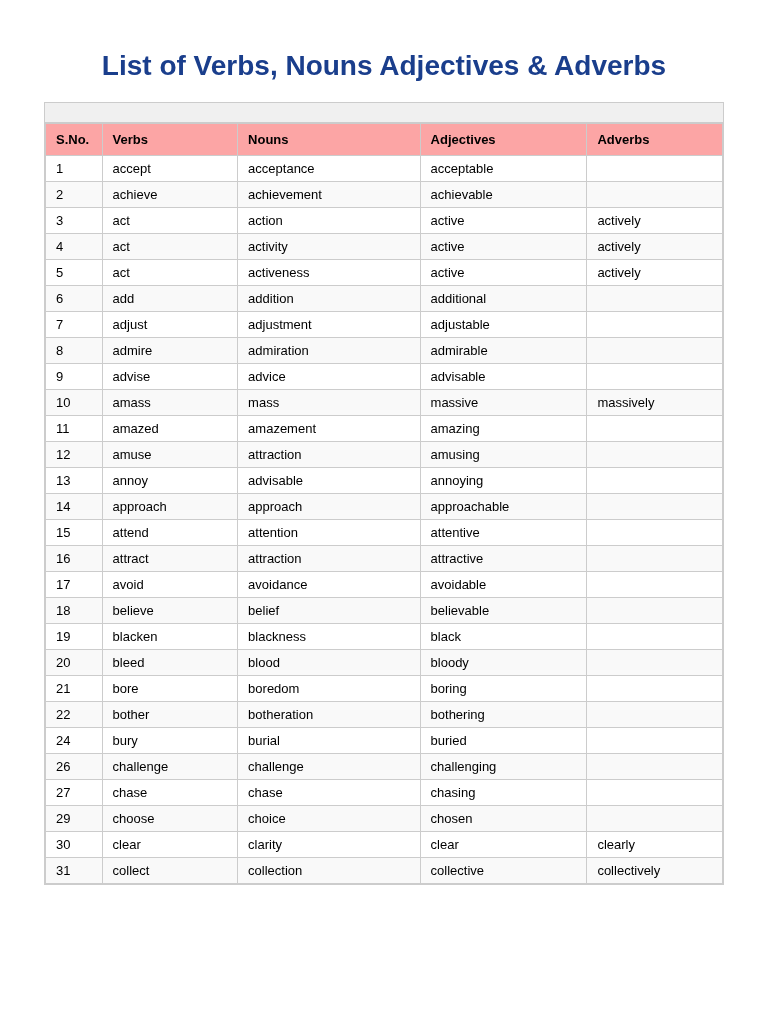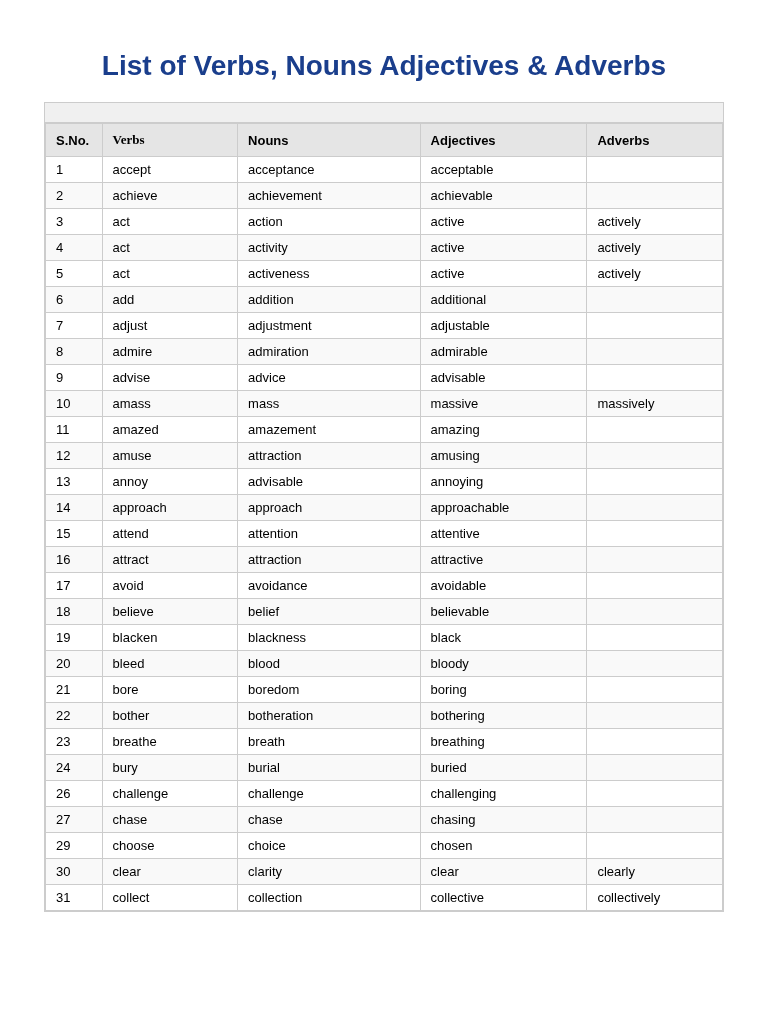--- a/index.html
+++ b/index.html
@@ -25,21 +25,21 @@
     .table-wrapper {
       border: 1px solid #cccccc;
       margin: 0 auto;
       width: 680px;
     }
     table {
       width: 100%;
       border-collapse: collapse;
     }
     thead tr {
-      background-color: #e5e5e5;
+      background-color: #fca5a5;
     }
     thead th {
       padding: 8px 10px;
       text-align: left;
       font-weight: bold;
       font-size: 13px;
       border: 1px solid #cccccc;
       color: #000;
     }
     tbody tr {
@@ -52,21 +52,20 @@
       padding: 5px 10px;
       border: 1px solid #cccccc;
       color: #000;
       font-size: 13px;
     }
     .sno-col {
       width: 45px;
     }
     .verbs-col {
       width: 130px;
-      font-family: Liberation Serif, serif;
     }
     .nouns-col {
       width: 175px;
     }
     .adj-col {
       width: 160px;
     }
     .adv-col {
       width: 130px;
     }
@@ -245,27 +244,20 @@
           <td></td>
         </tr>
         <tr>
           <td>22</td>
           <td>bother</td>
           <td>botheration</td>
           <td>bothering</td>
           <td></td>
         </tr>
         <tr>
-          <td>23</td>
-          <td>breathe</td>
-          <td>breath</td>
-          <td>breathing</td>
-          <td></td>
-        </tr>
-        <tr>
           <td>24</td>
           <td>bury</td>
           <td>burial</td>
           <td>buried</td>
           <td></td>
         </tr>
         <tr>
           <td>26</td>
           <td>challenge</td>
           <td>challenge</td>

